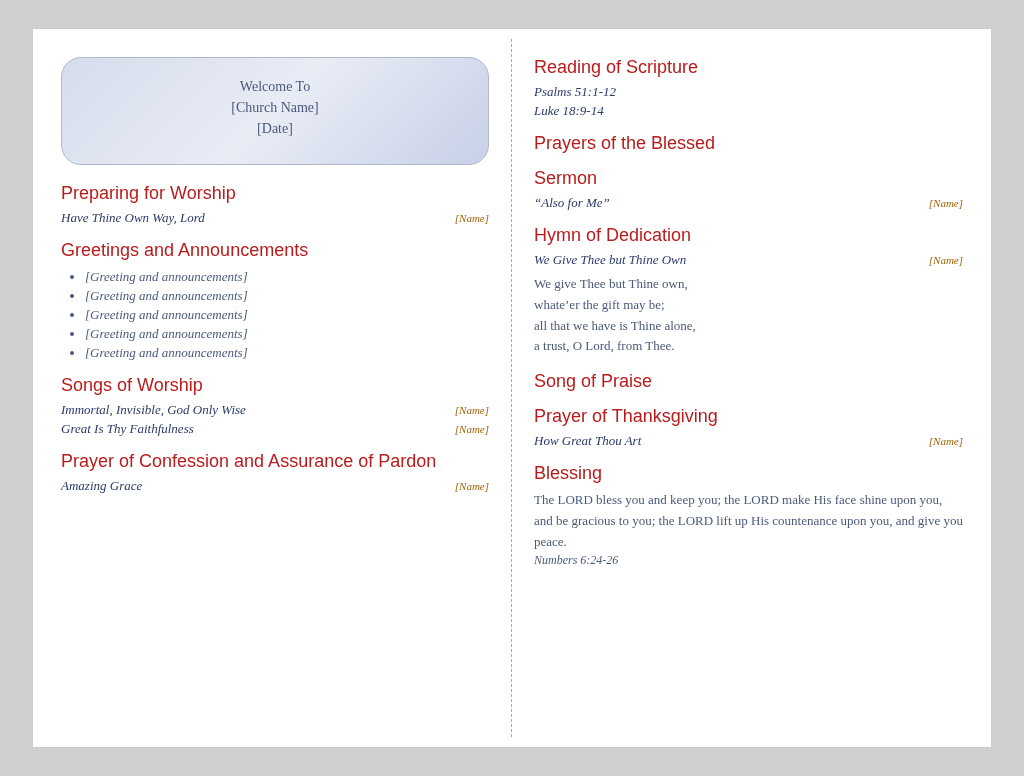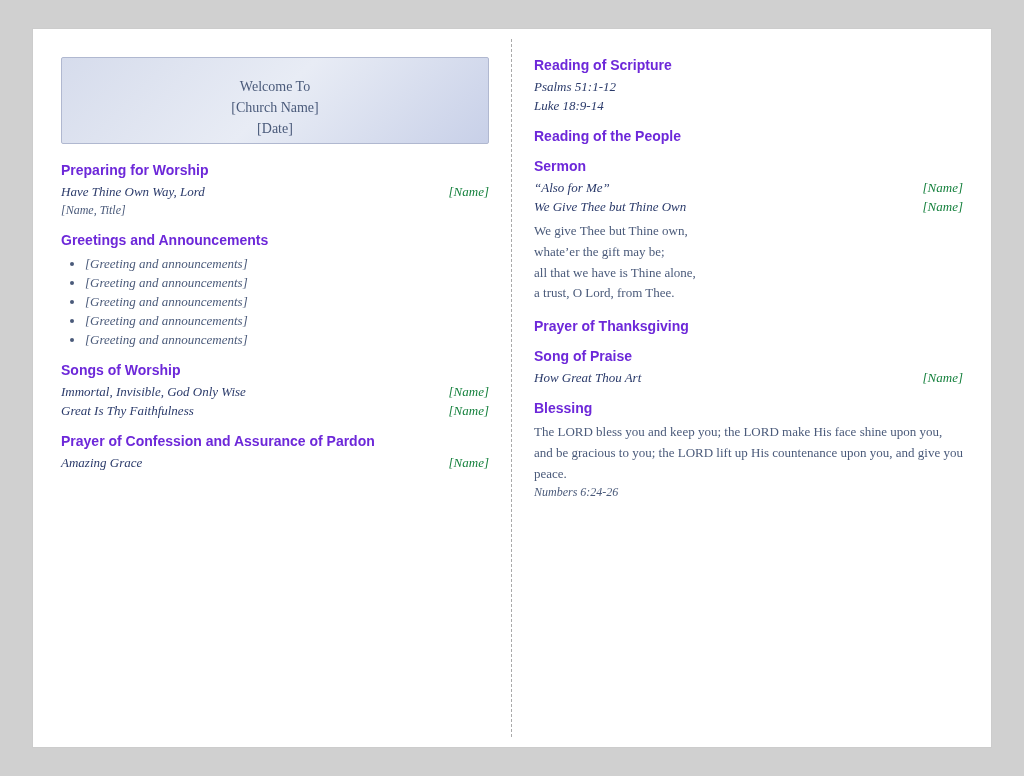--- a/index.html
+++ b/index.html
@@ -25,55 +25,55 @@
       padding: 18px 22px 18px 18px;
       border-right: 1px dashed #aaa;
     }
     .right-panel {
       width: 50%;
       padding: 18px 18px 18px 22px;
     }
     .welcome-box {
       background: linear-gradient(135deg, #d6dcec 0%, #e8ecf5 50%, #c8d0e8 100%);
       border: 1px solid #b0b8d0;
-      border-radius: 2px;
+      border-radius: 20px;
       text-align: center;
-      padding: 18px 20px 4px 20px;
+      padding: 18px 20px 25px 20px;
       margin-bottom: 18px;
       color: #4a5a7a;
       font-family: Georgia, serif;
       font-size: 14px;
       line-height: 1.5;
     }
     .welcome-box .welcome-title {
       font-size: 14px;
     }
     .section-heading {
       font-family: Arial, Helvetica, sans-serif;
-      font-weight: bold;
-      color: #6d28d9;
-      font-size: 14px;
+      font-weight: normal;
+      color: #b91c1c;
+      font-size: 18px;
       margin-bottom: 6px;
       margin-top: 14px;
     }
     .song-line {
       display: flex;
       justify-content: space-between;
       align-items: baseline;
       margin-bottom: 3px;
     }
     .song-title {
       font-style: italic;
       color: #2a3a6a;
       font-size: 13px;
     }
     .name-placeholder {
       font-style: italic;
-      color: #15803d;
-      font-size: 13px;
+      color: #a16207;
+      font-size: 11px;
       margin-left: 10px;
       white-space: nowrap;
     }
     .subtitle-italic {
       font-style: italic;
       color: #4a5a7a;
       font-size: 12px;
       margin-bottom: 6px;
     }
     .bullet-list {
@@ -134,21 +134,20 @@
       <div class="welcome-title">Welcome To</div>
       <div>[Church Name]</div>
       <div>[Date]</div>
     </div>
 
     <div class="section-heading first-section">Preparing for Worship</div>
     <div class="song-line">
       <span class="song-title">Have Thine Own Way, Lord</span>
       <span class="name-placeholder">[Name]</span>
     </div>
-    <div class="subtitle-italic">[Name, Title]</div>
 
     <div class="section-heading">Greetings and Announcements</div>
     <ul class="bullet-list">
       <li>[Greeting and announcements]</li>
       <li>[Greeting and announcements]</li>
       <li>[Greeting and announcements]</li>
       <li>[Greeting and announcements]</li>
       <li>[Greeting and announcements]</li>
     </ul>
 
@@ -169,41 +168,42 @@
       <span class="name-placeholder">[Name]</span>
     </div>
   </div>
 
   <div class="right-panel">
 
     <div class="section-heading right-first">Reading of Scripture</div>
     <div class="scripture-italic">Psalms 51:1-12</div>
     <div class="scripture-italic">Luke 18:9-14</div>
 
-    <div class="section-heading">Reading of the People</div>
+    <div class="section-heading">Prayers of the Blessed</div>
 
     <div class="section-heading">Sermon</div>
     <div class="song-line">
       <span class="sermon-quote song-title">“Also for Me”</span>
       <span class="name-placeholder">[Name]</span>
     </div>
 
+    <div class="section-heading">Hymn of Dedication</div>
 
     <div class="song-line">
       <span class="song-title">We Give Thee but Thine Own</span>
       <span class="name-placeholder">[Name]</span>
     </div>
     <div class="offering-text" style="white-space: pre-line;">We give Thee but Thine own,
 whate’er the gift may be;
 all that we have is Thine alone,
 a trust, O Lord, from Thee.</div>
 
+    <div class="section-heading">Song of Praise</div>
+
     <div class="section-heading">Prayer of Thanksgiving</div>
-
-    <div class="section-heading">Song of Praise</div>
     <div class="song-line">
       <span class="song-title">How Great Thou Art</span>
       <span class="name-placeholder">[Name]</span>
     </div>
 
     <div class="section-heading">Blessing</div>
     <div class="blessing-text">The LORD bless you and keep you; the LORD make His face shine upon you, and be gracious to you; the LORD lift up His countenance upon you, and give you peace.</div>
     <div class="blessing-ref">Numbers 6:24-26</div>
   </div>
 </div>

